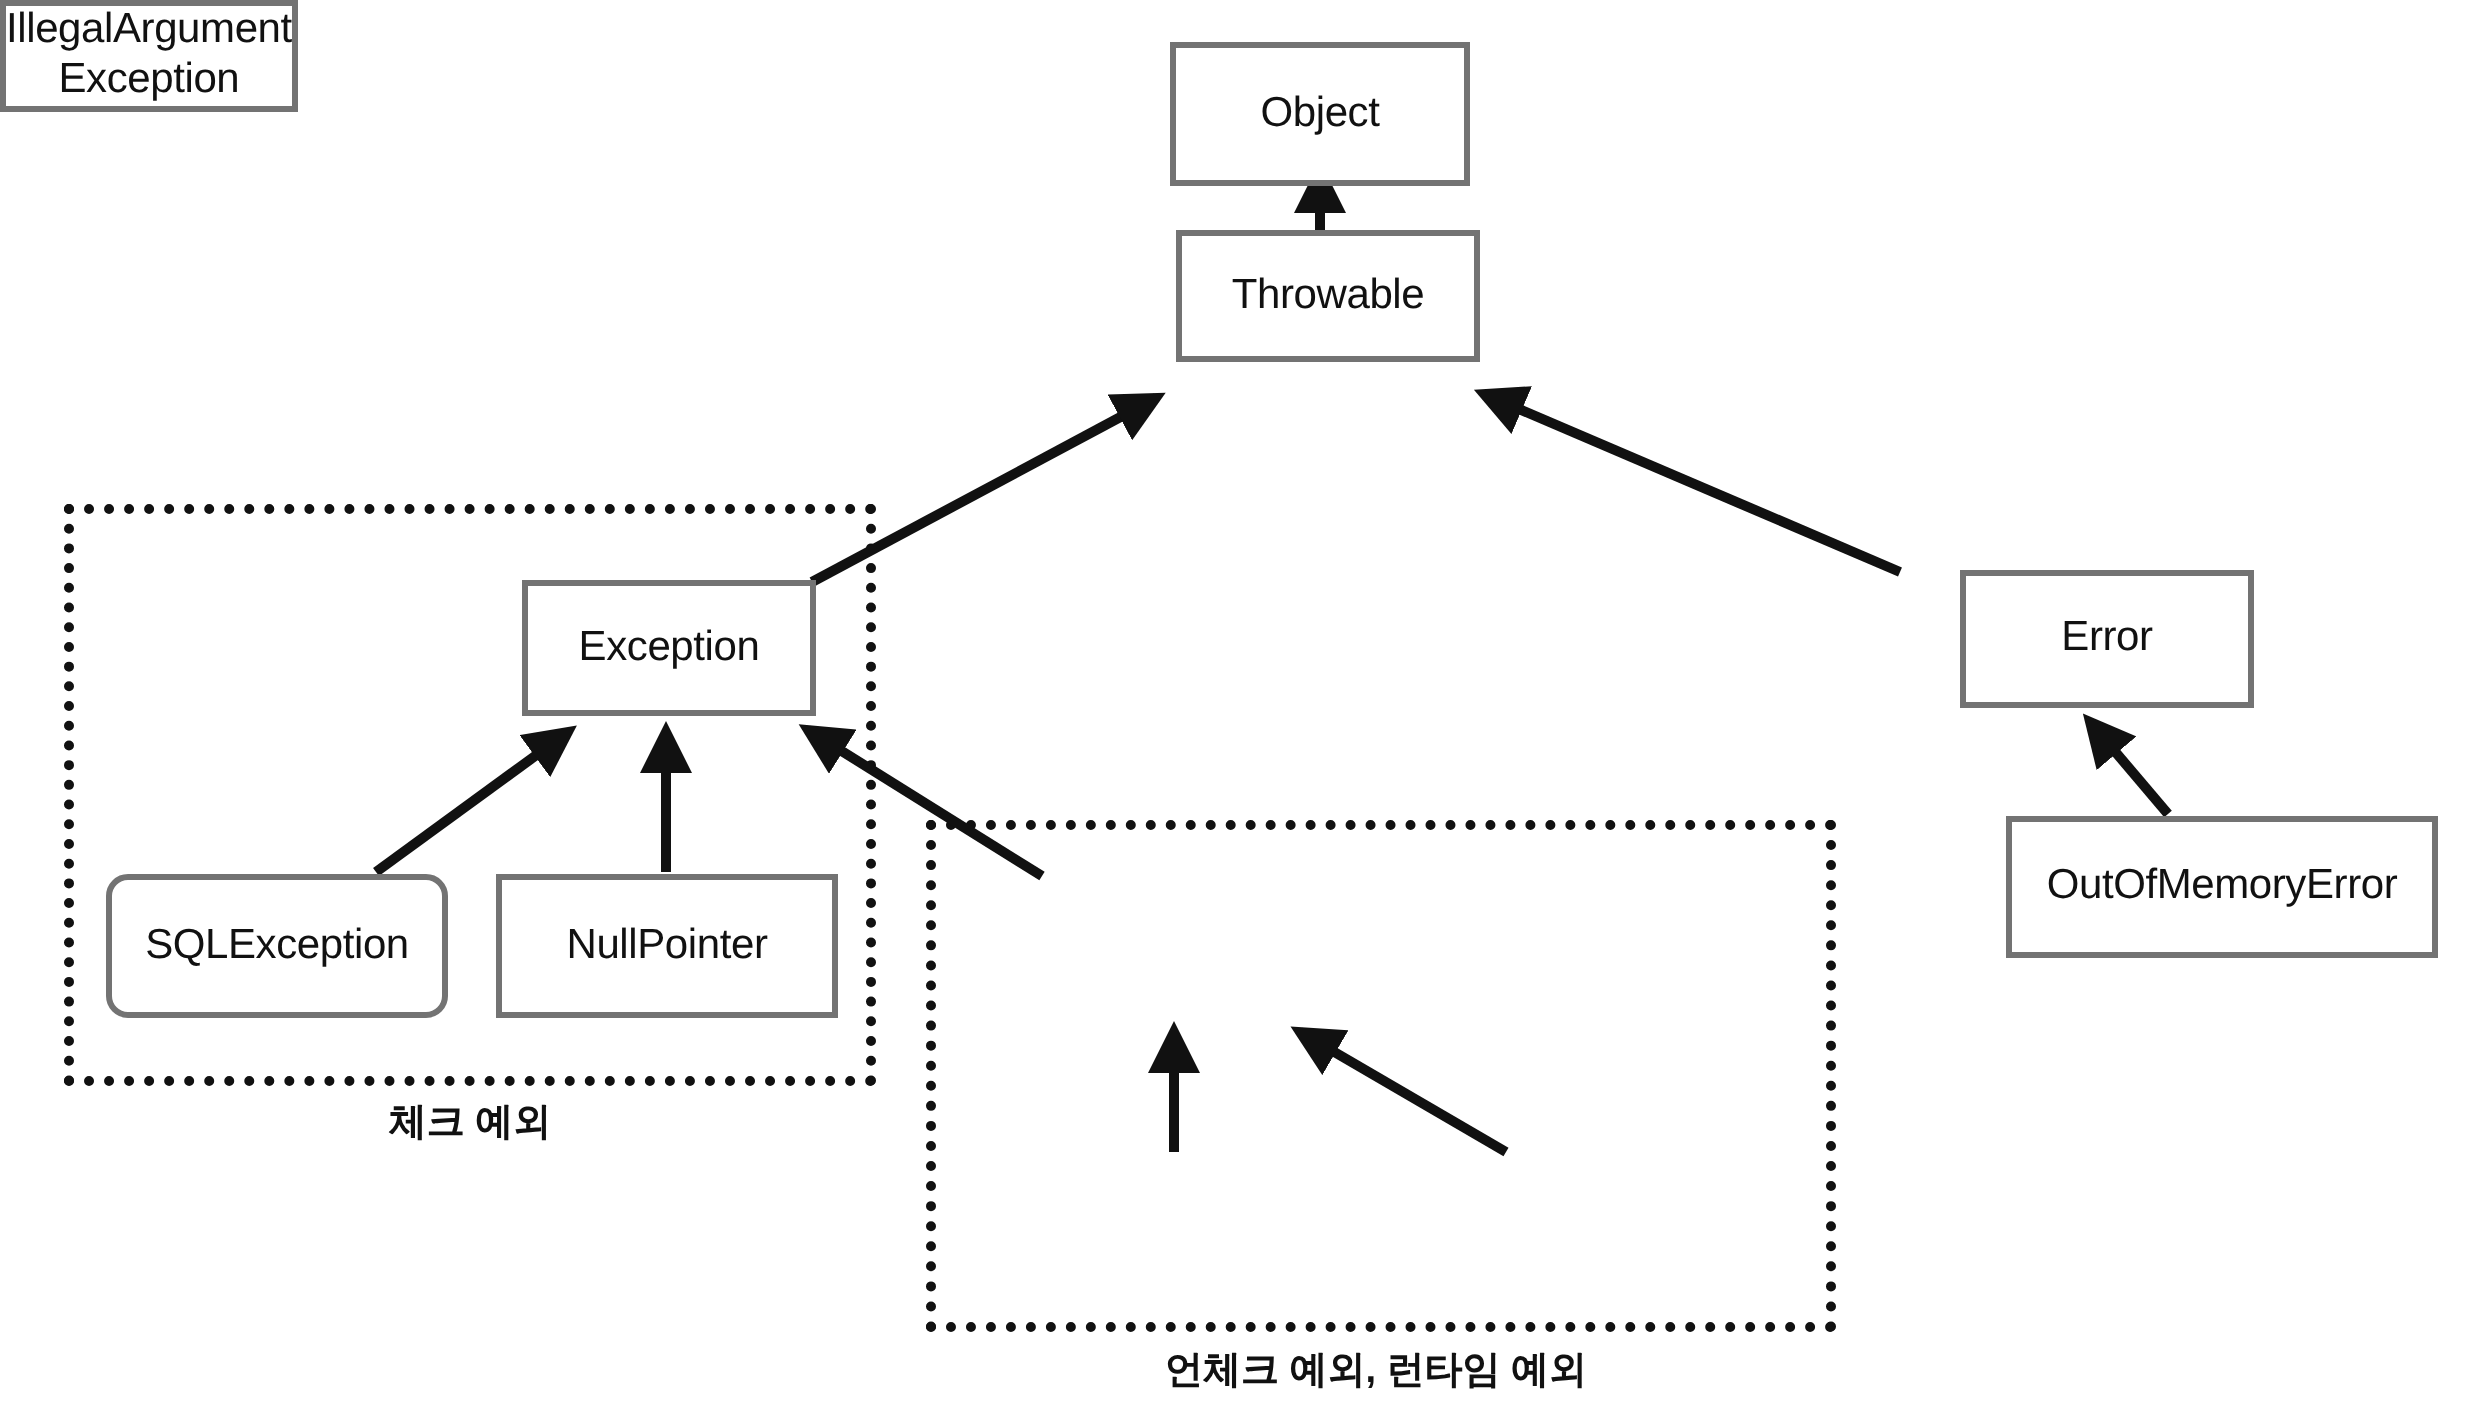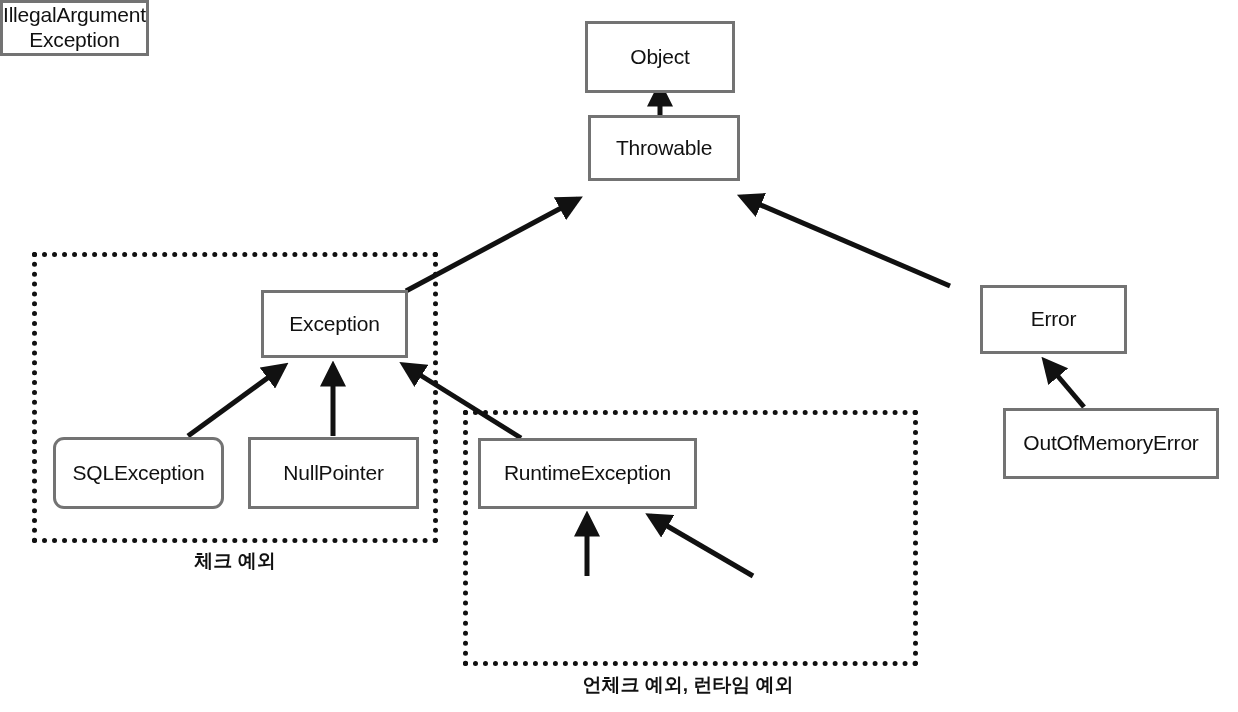--- a/index.html
+++ b/index.html
@@ -88,20 +88,19 @@
 
   <div class="group-box" style="left: 463px; top: 410px; width: 455px; height: 256px;"></div>
   <div class="group-caption" style="left: 552px; top: 672px; width: 272px;">언체크 예외, 런타임 예외</div>
 
   <div class="node" style="left: 585px; top: 21px; width: 150px; height: 72px;">Object</div>
   <div class="node" style="left: 588px; top: 115px; width: 152px; height: 66px;">Throwable</div>
   <div class="node" style="left: 261px; top: 290px; width: 147px; height: 68px;">Exception</div>
   <div class="node" style="left: 980px; top: 285px; width: 147px; height: 69px;">Error</div>
   <div class="node" style="left: 53px; top: 437px; width: 171px; height: 72px; border-radius: 11px;">SQLException</div>
   <div class="node" style="left: 248px; top: 437px; width: 171px; height: 72px;">NullPointer</div>
-  <div class="node" style="left: 478px; top: 438px; width: 219px; height: 71px;">RuntimeException</div>
   <div class="node" style="left: 1003px; top: 408px; width: 216px; height: 71px;">OutOfMemoryError</div>
   <div class="node">NullPointer
 Exception</div>
   <div class="node">IllegalArgument
 Exception</div>
 
 </div>
 
 </body></html>

